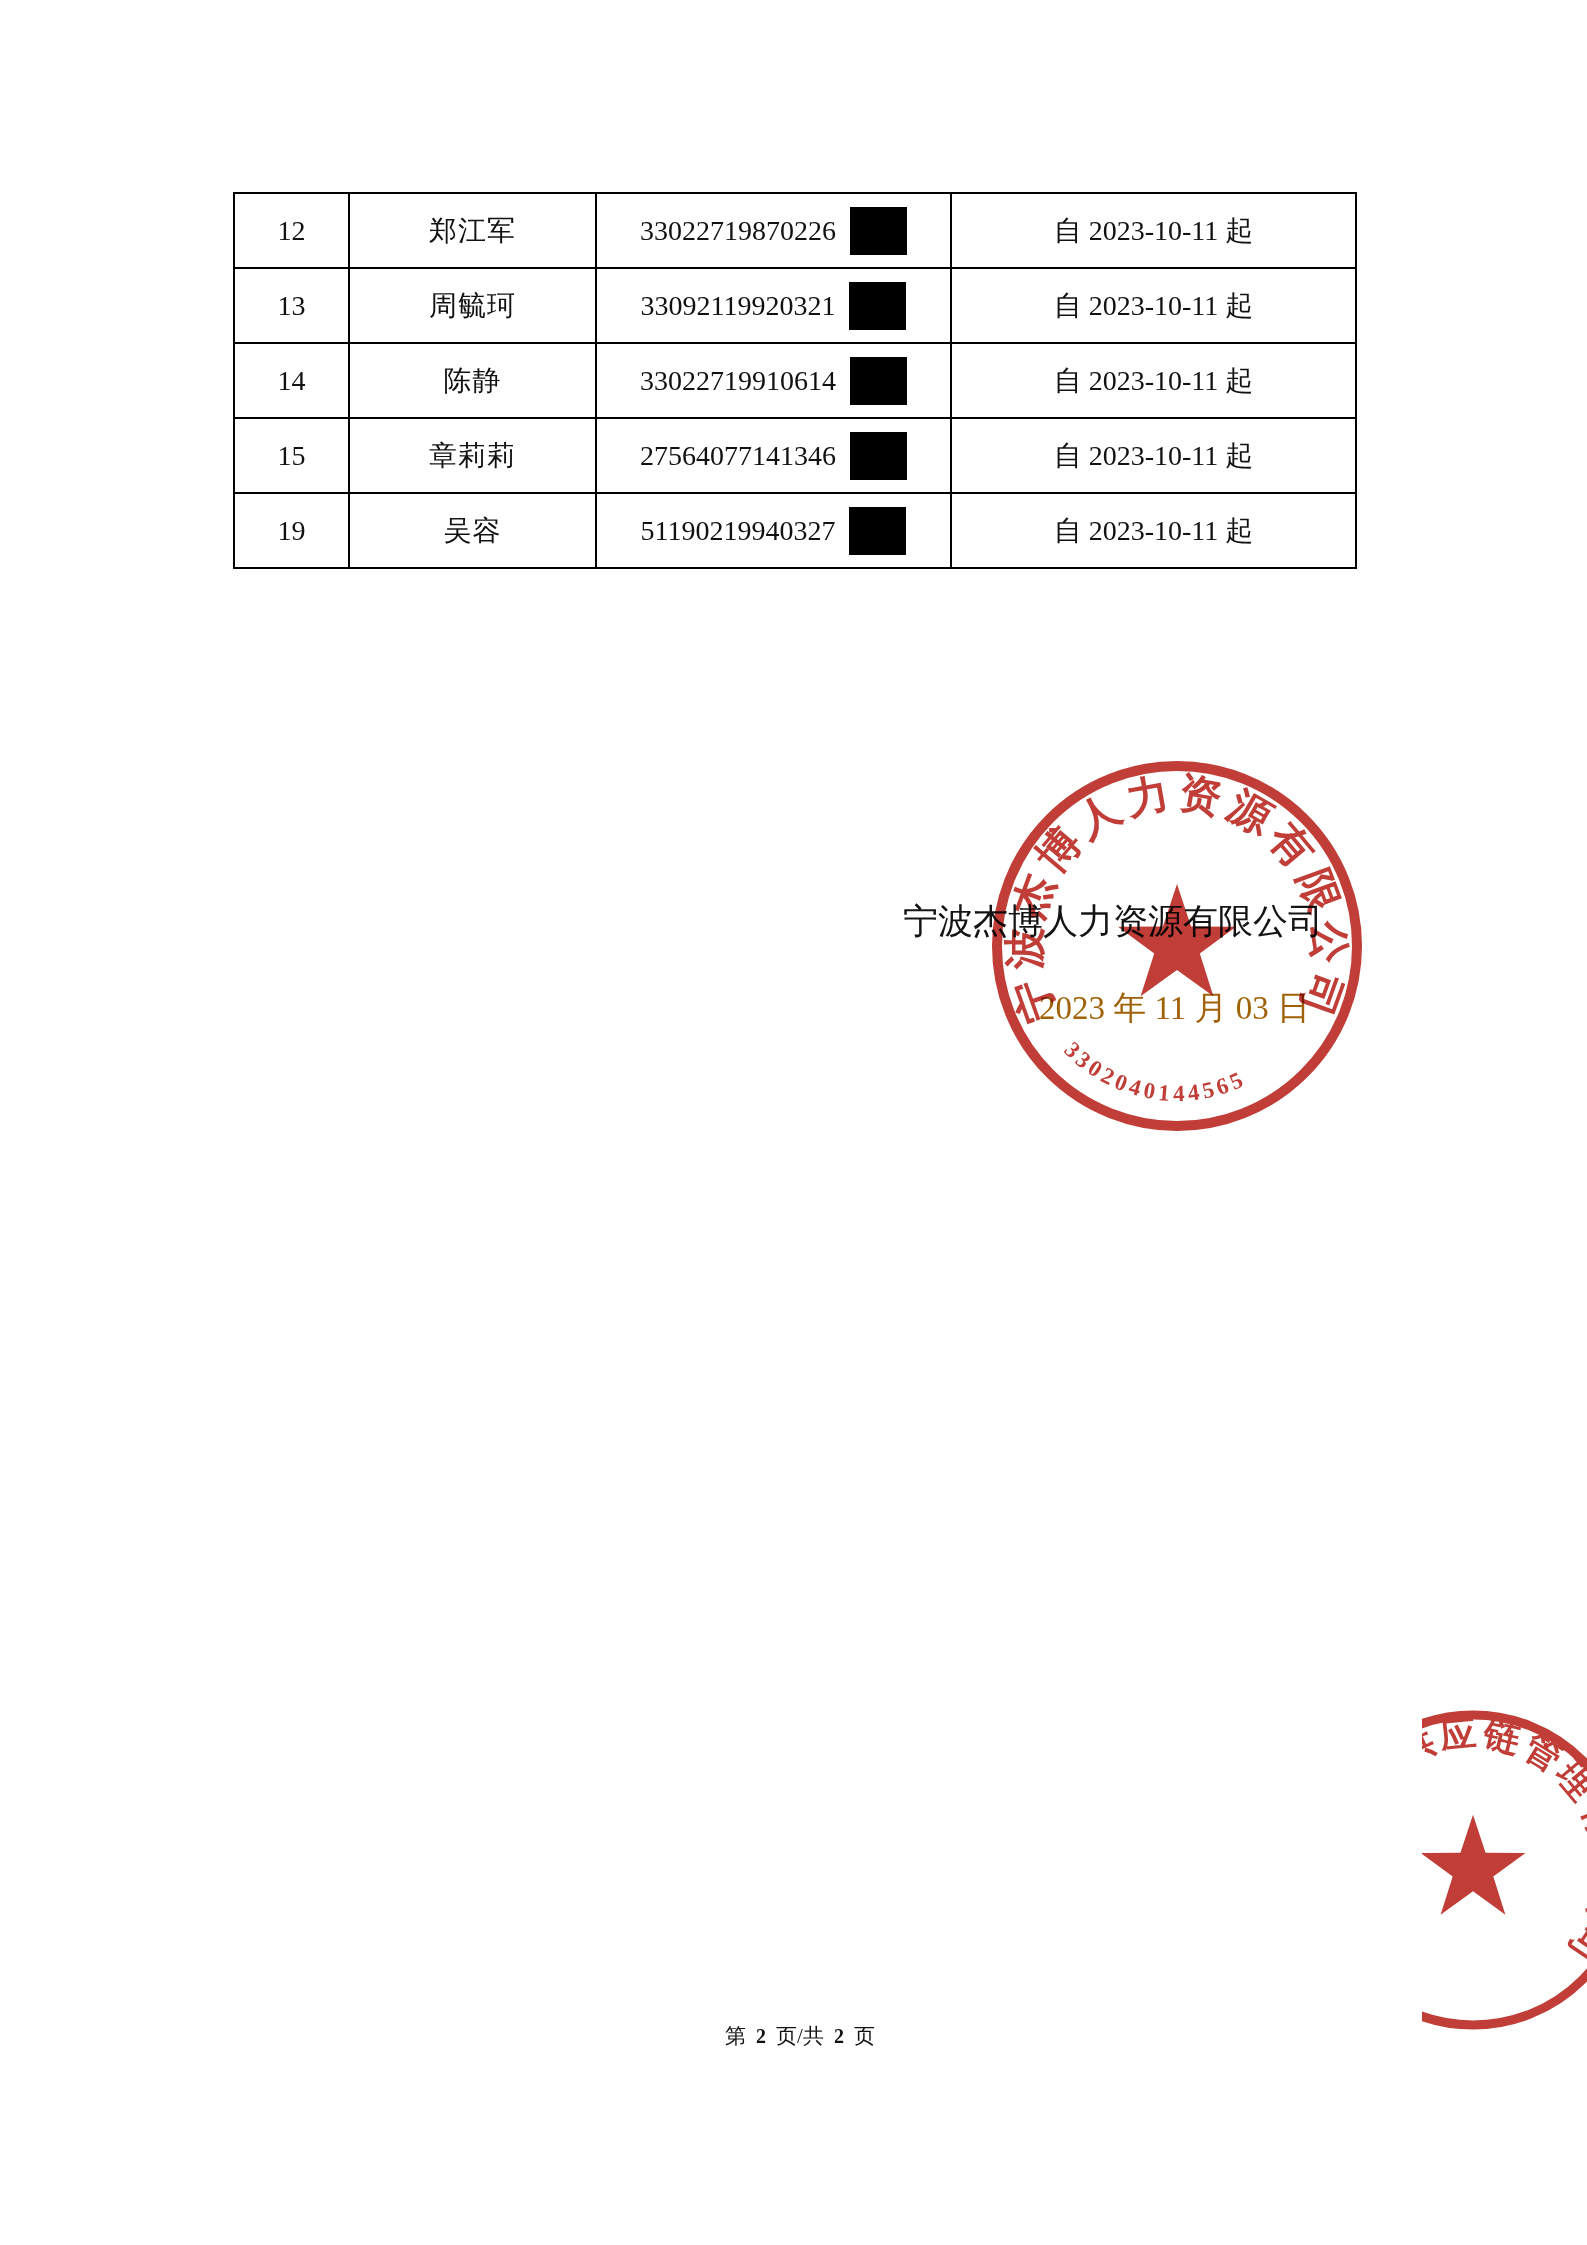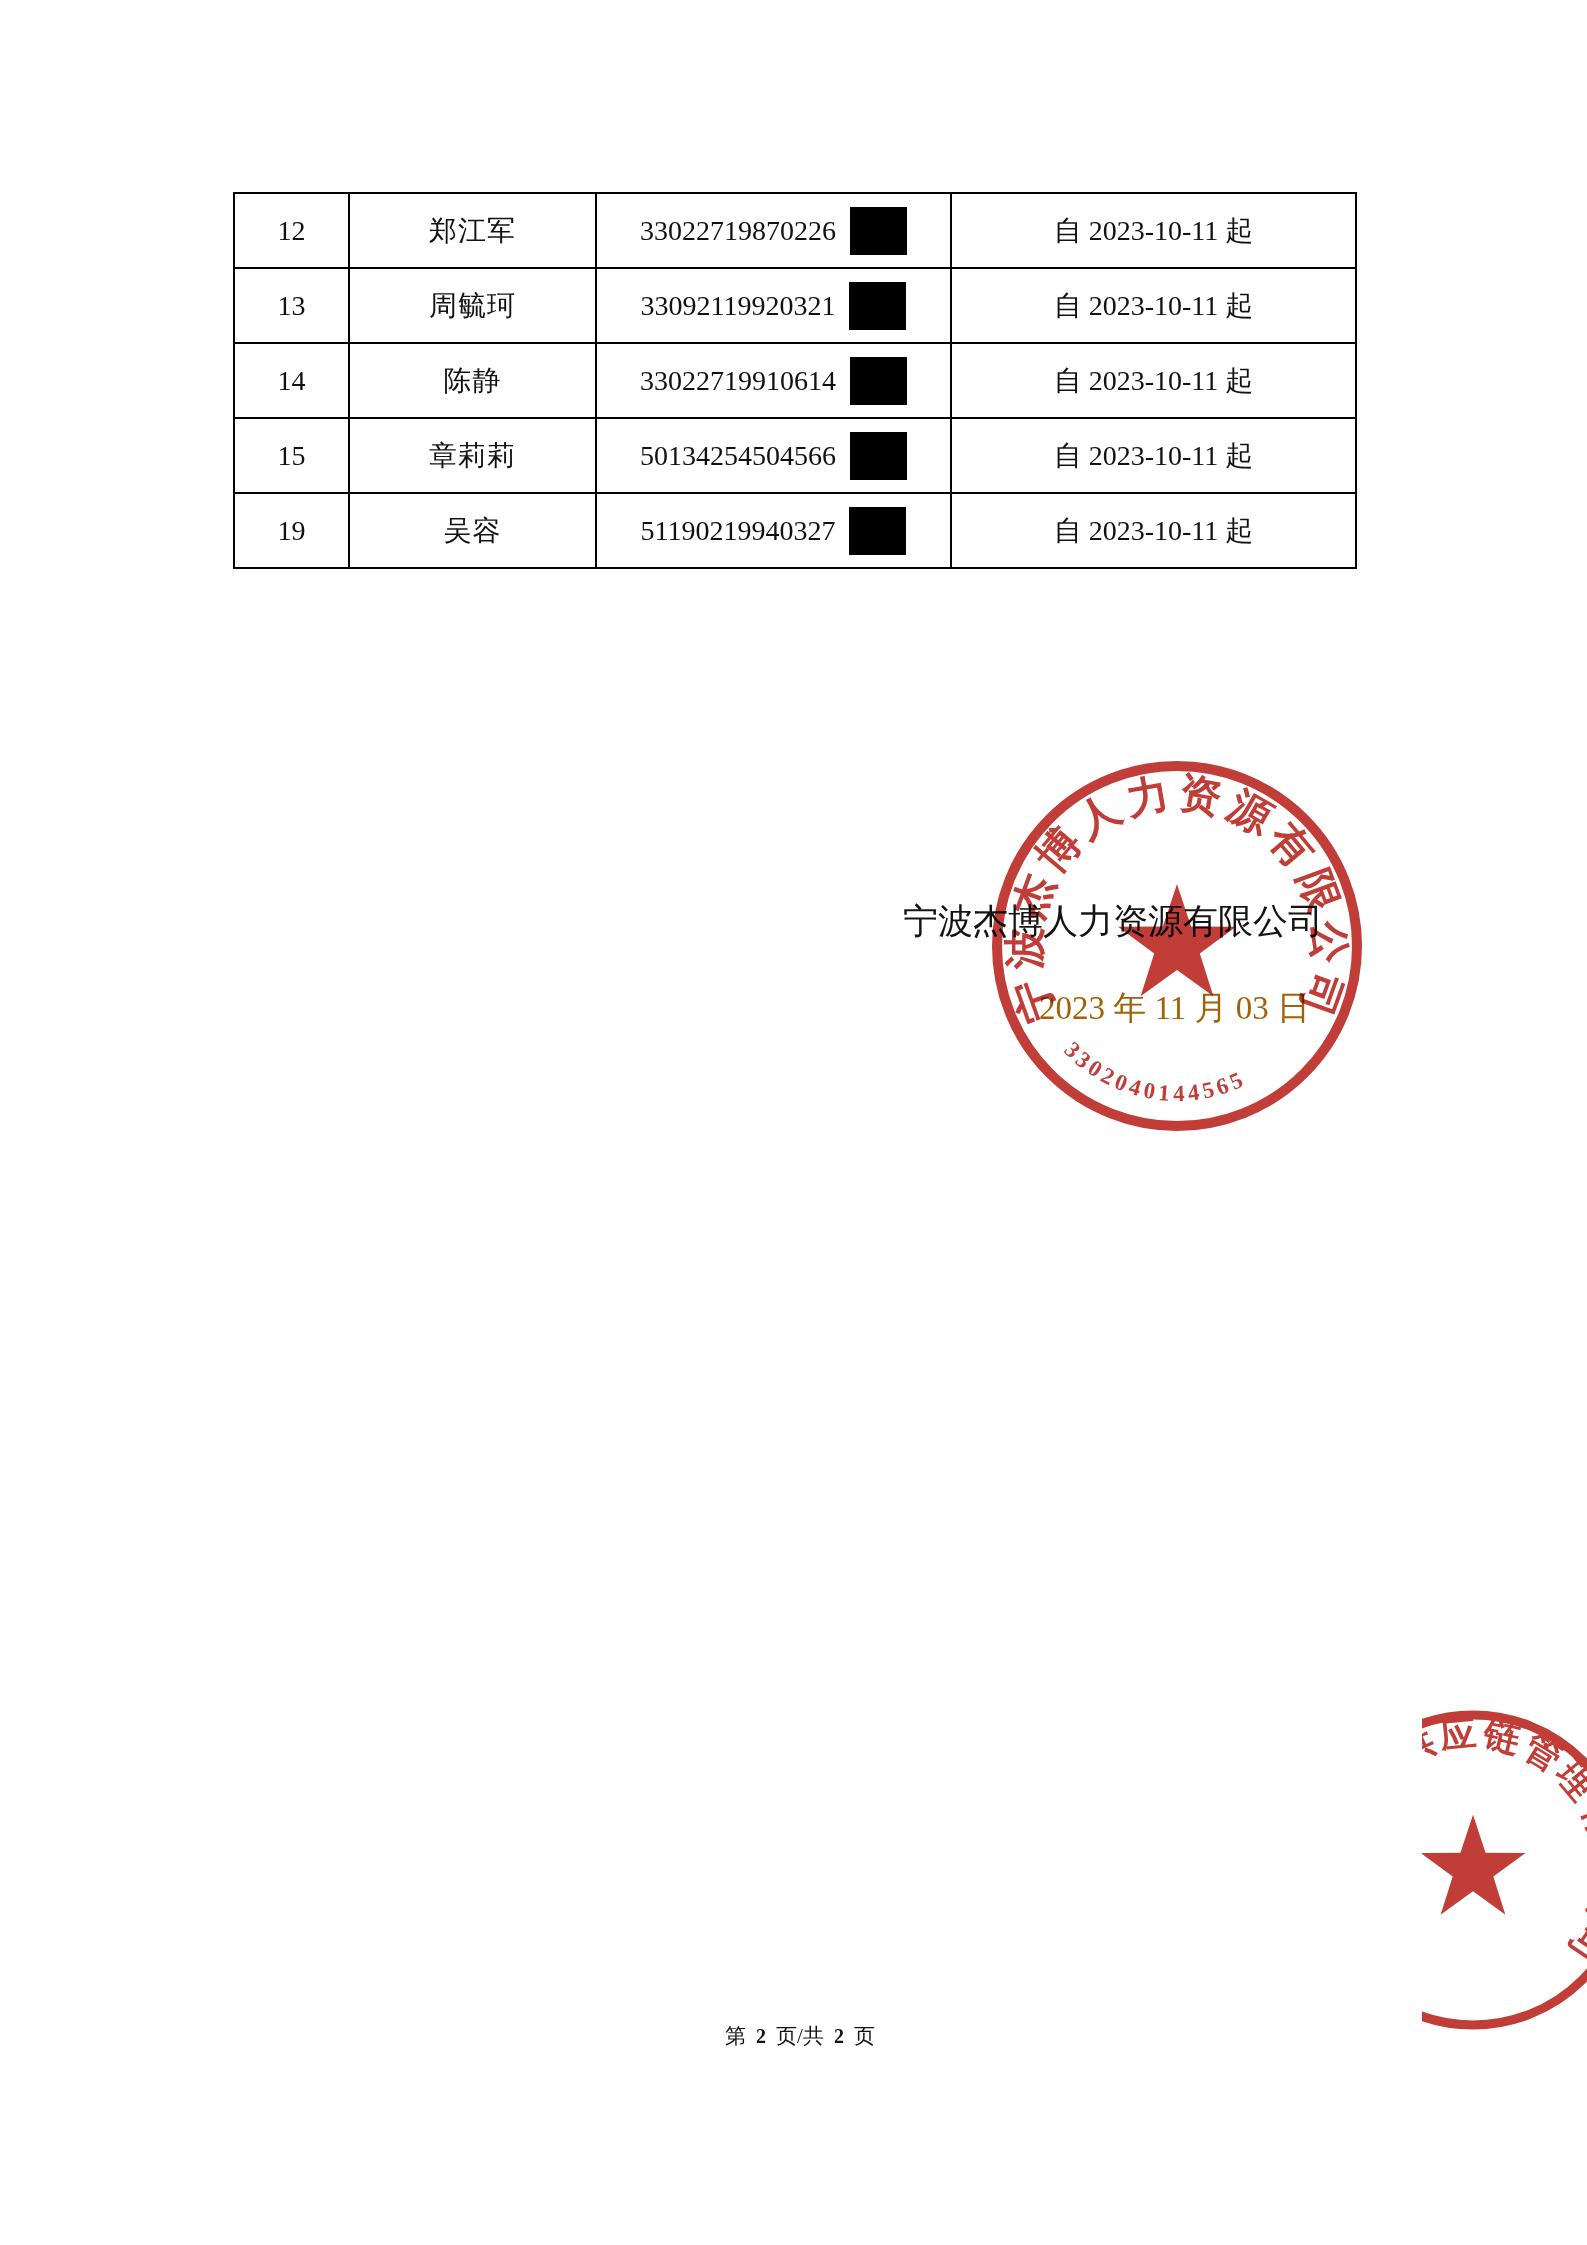--- a/index.html
+++ b/index.html
@@ -132,21 +132,21 @@
               <span class="redact"></span>
             </div>
         </td>
         <td class="c-date">自 2023-10-11 起</td>
       </tr>
       <tr>
         <td class="c-no">15</td>
         <td class="c-name">章莉莉</td>
         <td class="c-id">
           <div class="id-wrap">
-              <span class="id-text">50134254504566</span>
+              <span class="id-text">27564077141346</span>
               <span class="redact"></span>
             </div>
         </td>
         <td class="c-date">自 2023-10-11 起</td>
       </tr>
       <tr>
         <td class="c-no">19</td>
         <td class="c-name">吴容</td>
         <td class="c-id">
           <div class="id-wrap">

